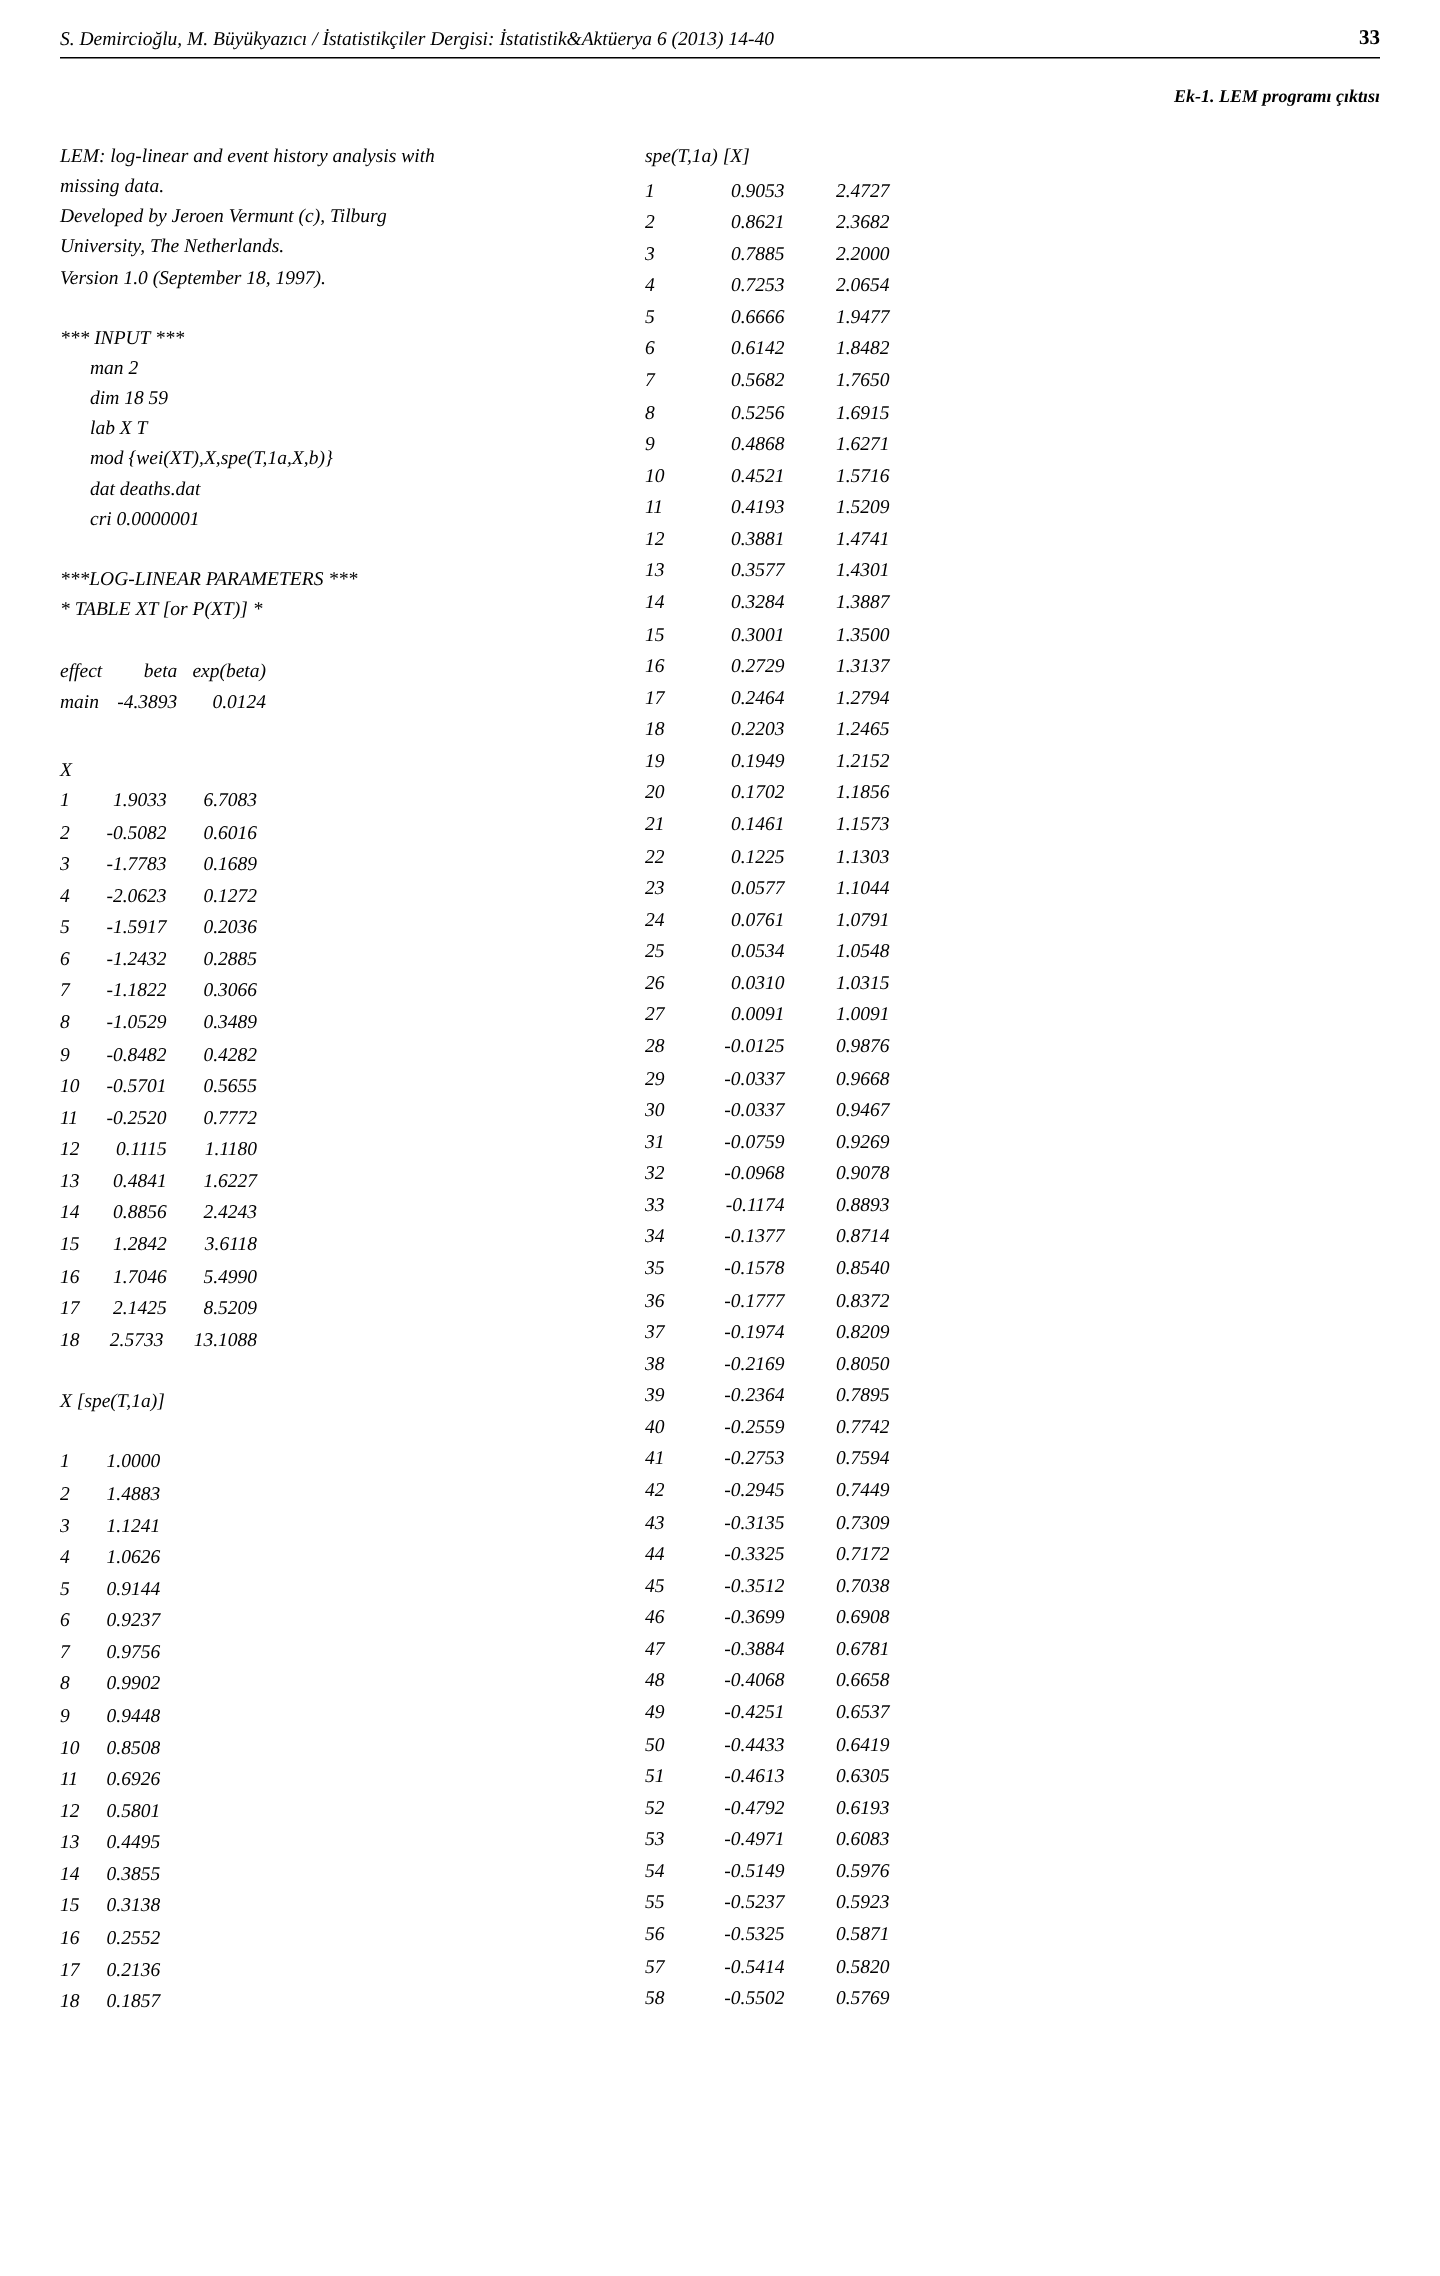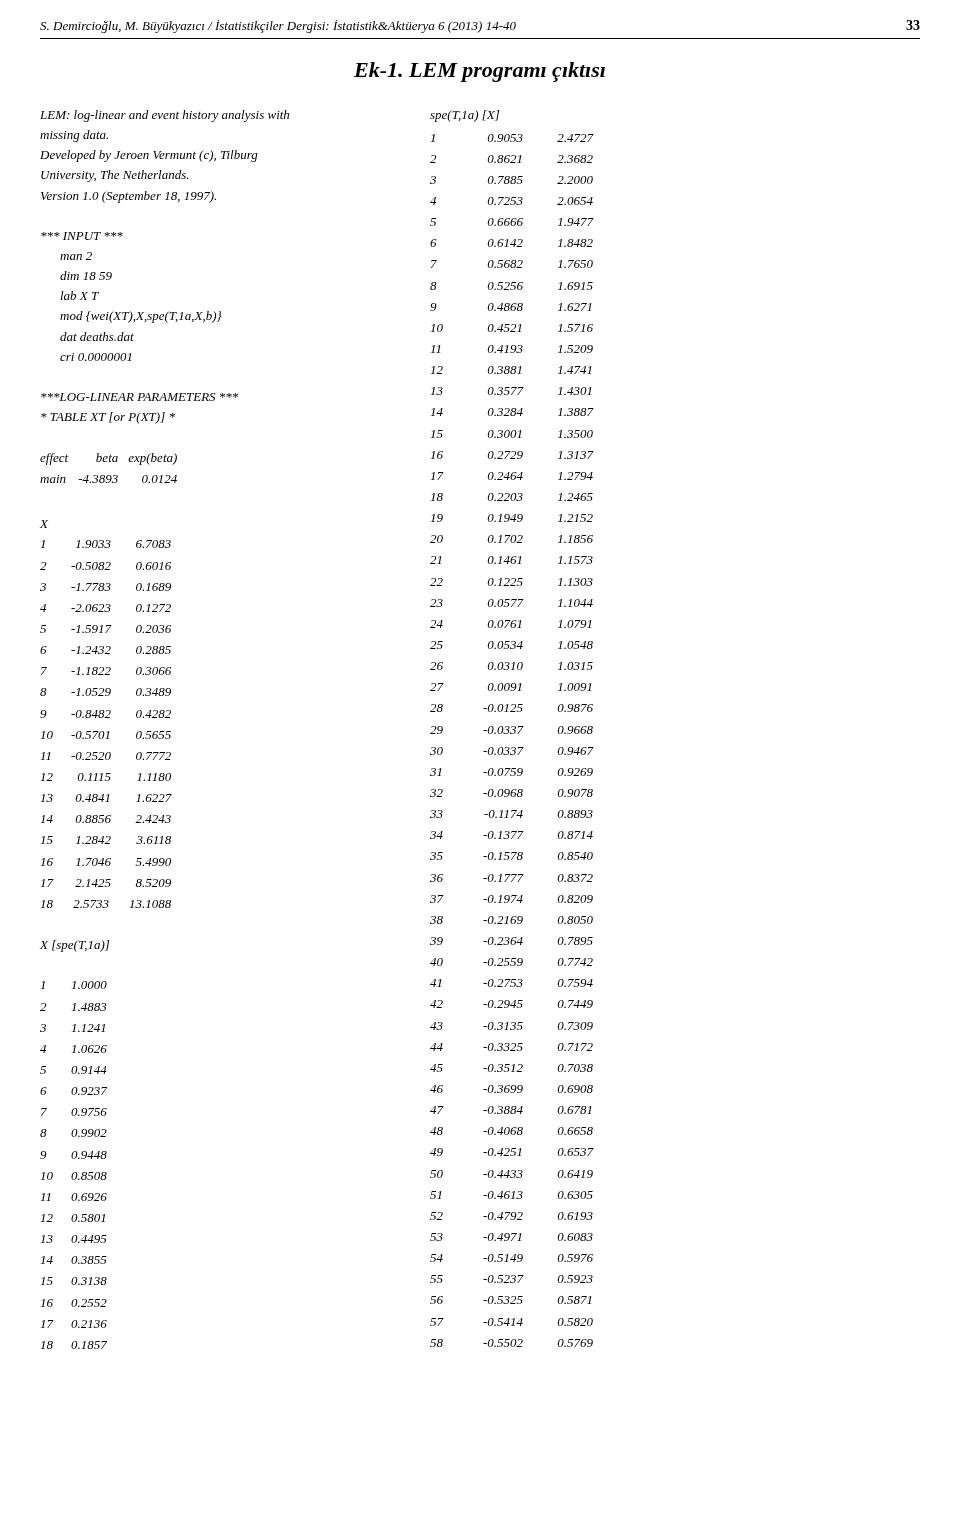--- a/index.html
+++ b/index.html
@@ -18,22 +18,22 @@
       align-items: flex-start;
       border-bottom: 1px solid #000;
       padding-bottom: 4px;
       margin-bottom: 18px;
       font-size: 13px;
       font-style: italic;
     }
     .header-left { flex: 1; }
     .header-right { font-weight: bold; font-style: normal; font-size: 14px; }
     .page-title {
-      text-align: center;
-      font-size: 22px;
+      text-align: right;
+      font-size: 12px;
       font-weight: bold;
       margin-bottom: 22px;
       font-style: italic;
     }
     .two-col {
       display: flex;
       gap: 0;
     }
     .left-col {
       width: 380px;

